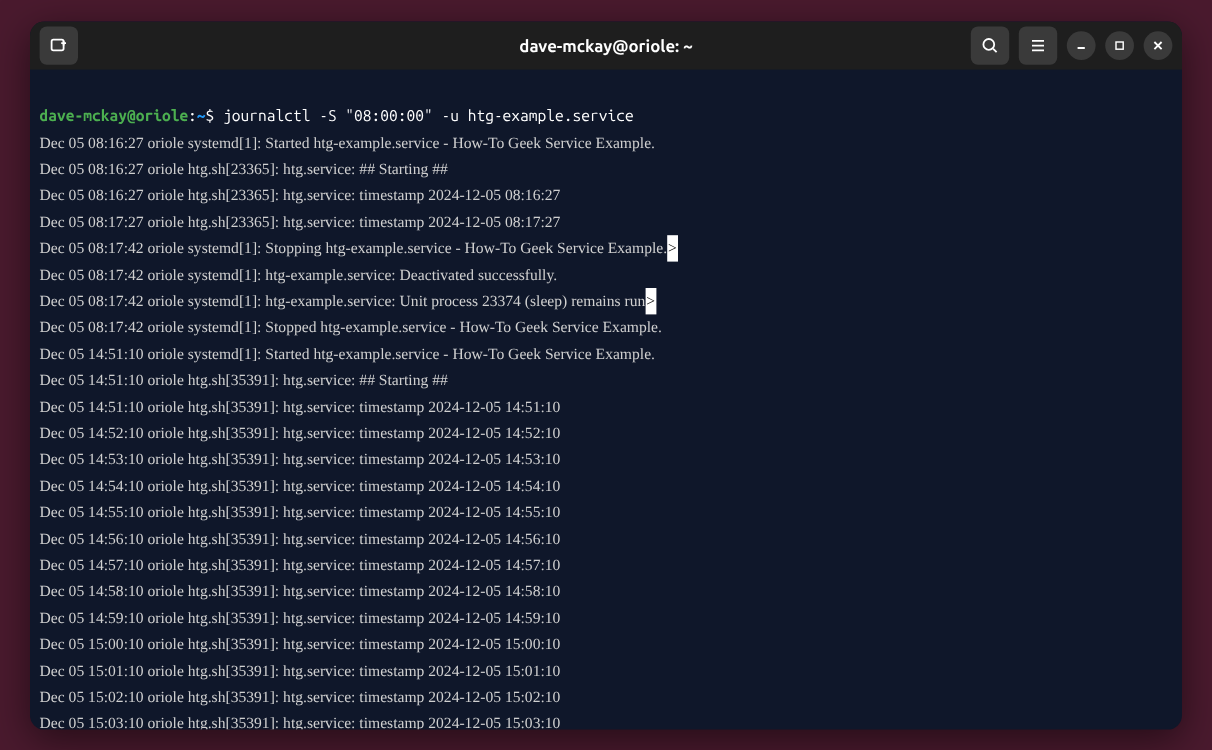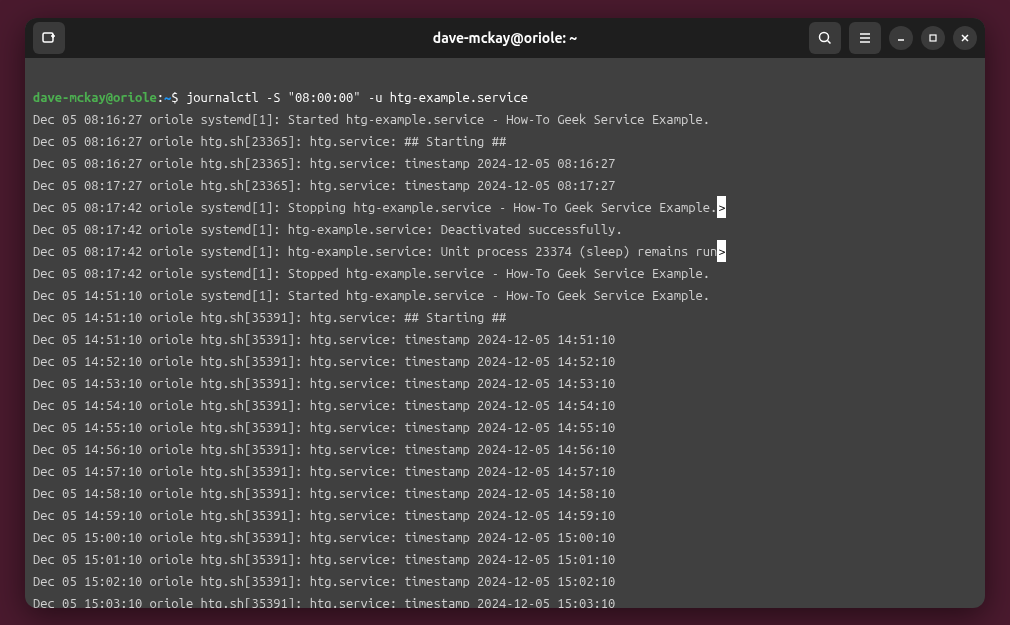--- a/index.html
+++ b/index.html
@@ -13,21 +13,21 @@
       height: 625px;
       overflow: hidden;
       font-family: 'Ubuntu Mono', 'DejaVu Sans Mono', monospace;
       display: flex;
       align-items: center;
       justify-content: center;
     }
     .window {
       width: 960px;
       height: 590px;
-      background: #404040;
+      background: #0f172a;
       border-radius: 12px;
       overflow: hidden;
       display: flex;
       flex-direction: column;
       box-shadow: 0 8px 32px rgba(0,0,0,0.5);
     }
     .titlebar {
       height: 40px;
       background: #1e1e1e;
       display: flex;
@@ -101,20 +101,21 @@
     }
     .prompt-dollar {
       color: #fff;
     }
     .cmd {
       color: #fff;
     }
     .log-line {
       color: #d0d0d0;
       display: block;
+      font-family: Liberation Serif, serif;
     }
     .truncate-marker {
       background: #fff;
       color: #000;
       display: inline-block;
       width: 9px;
       text-align: center;
     }
   </style>
 </head>

